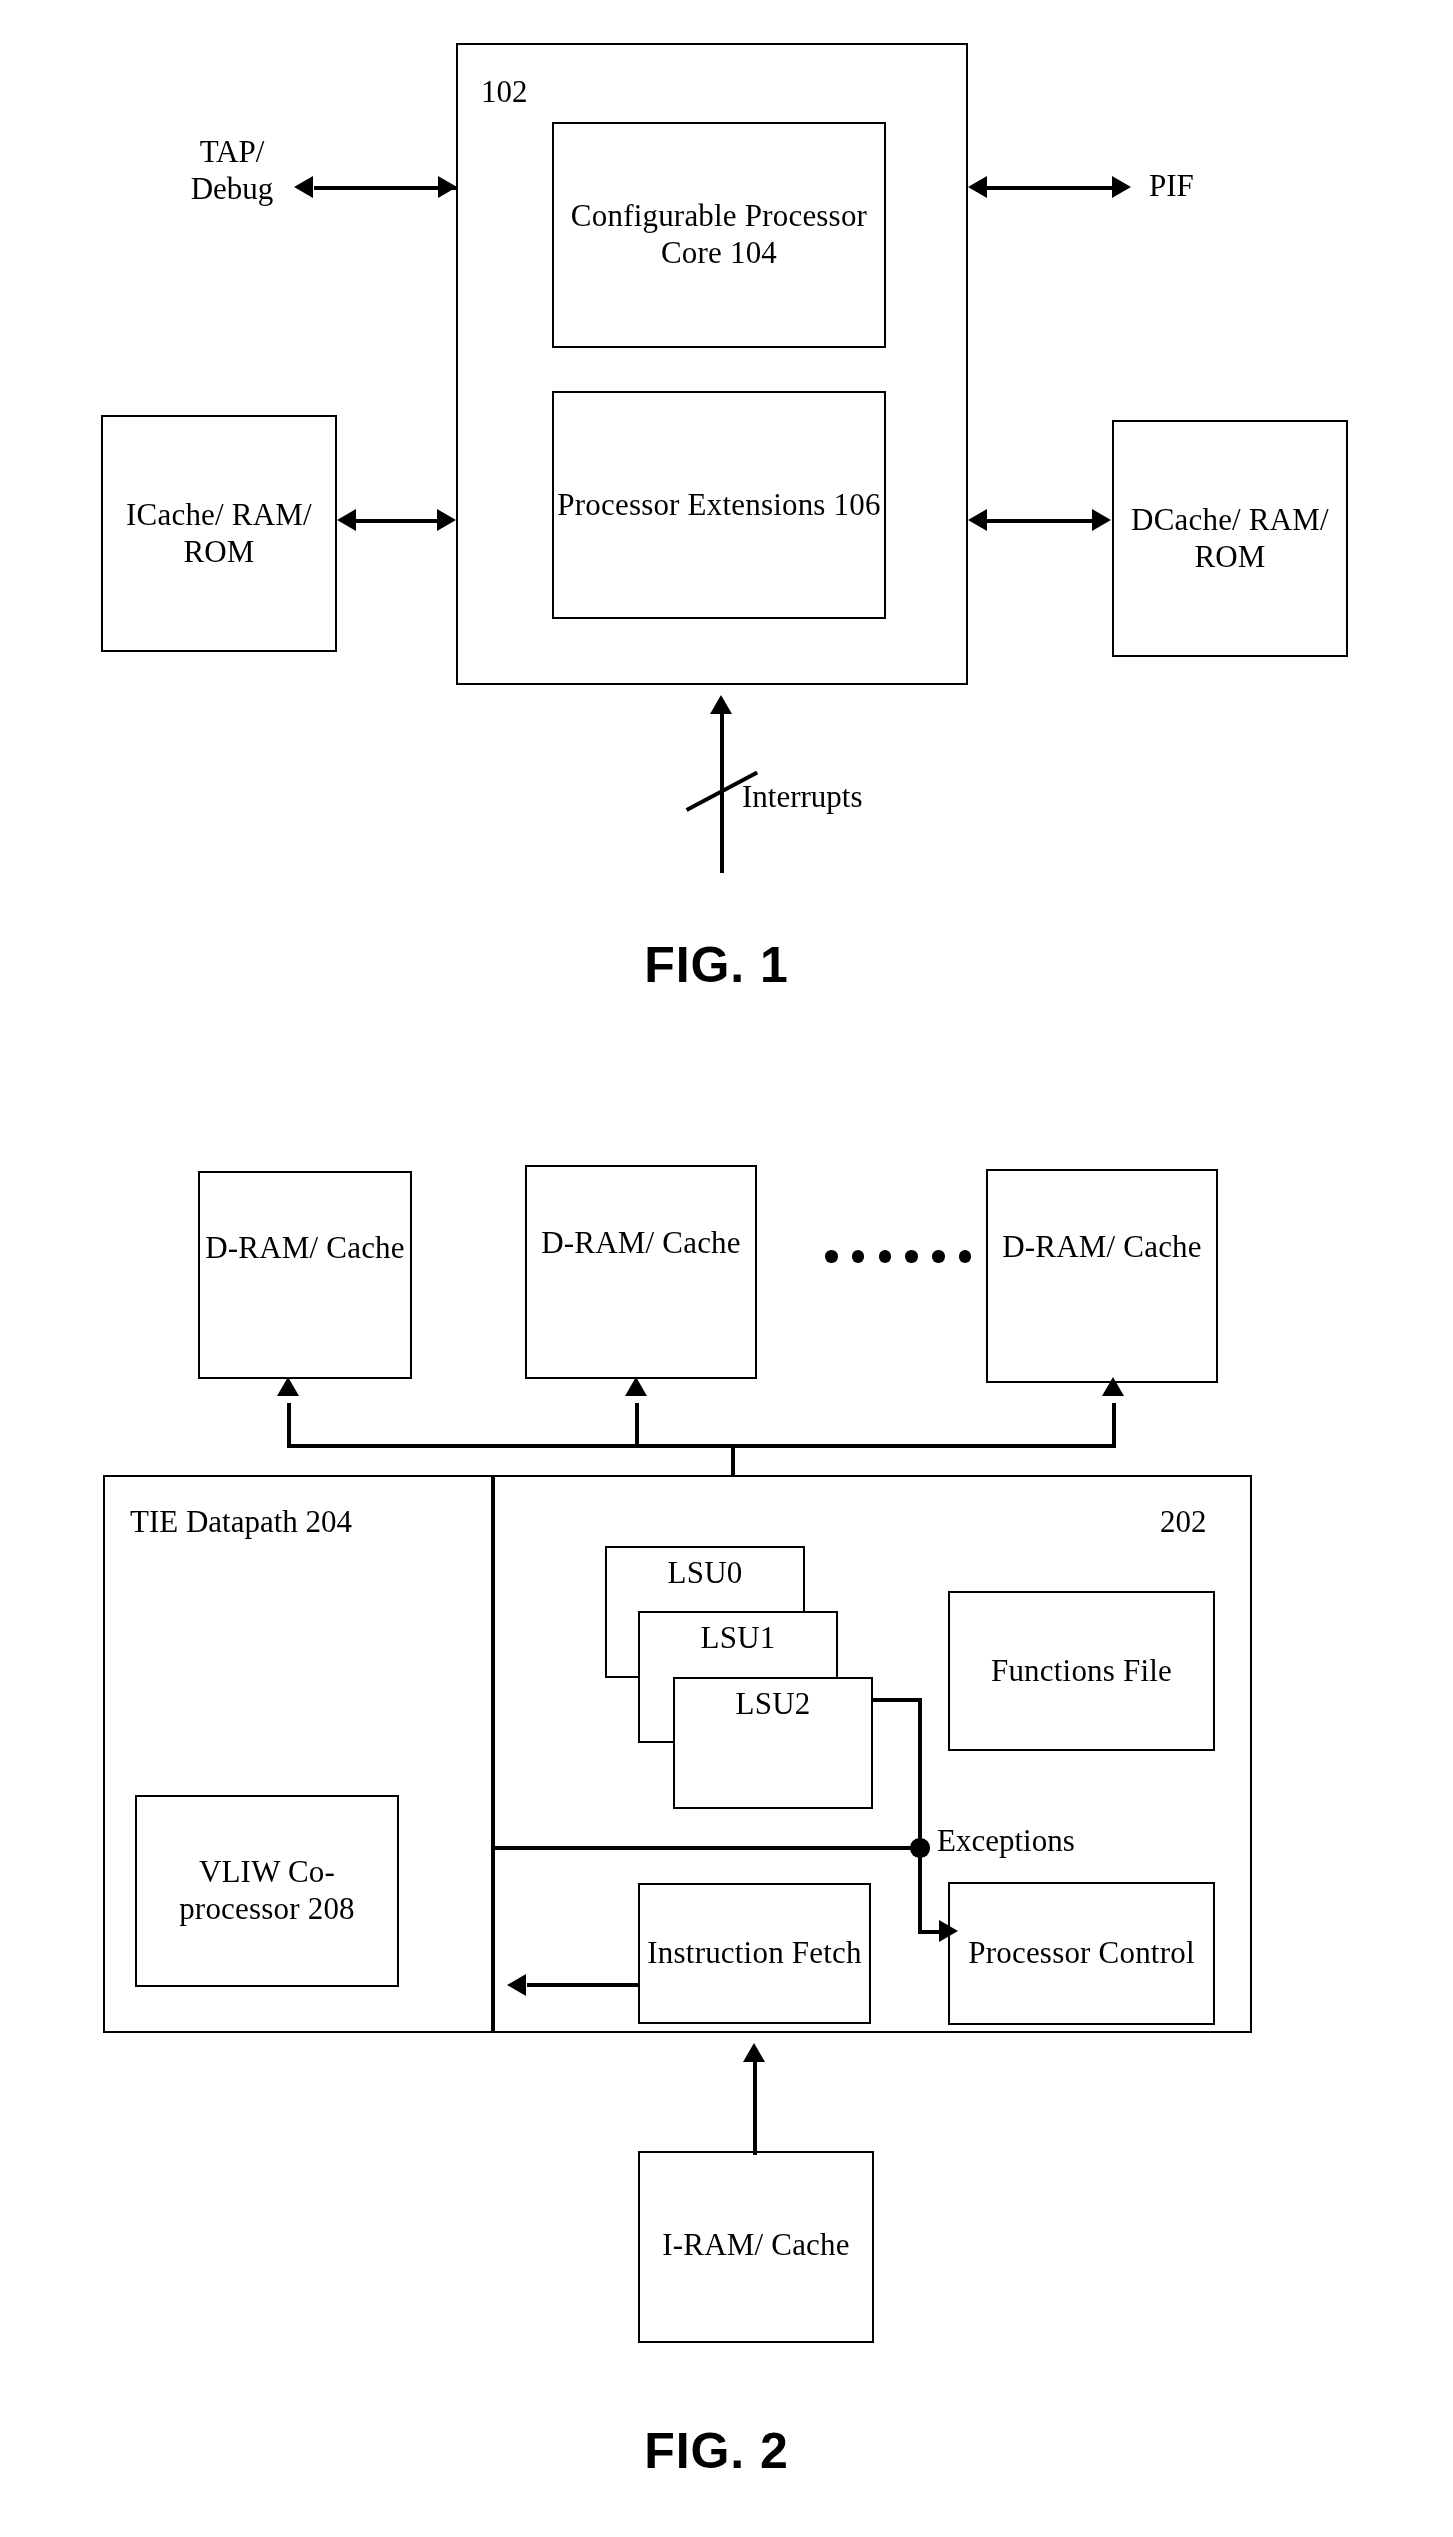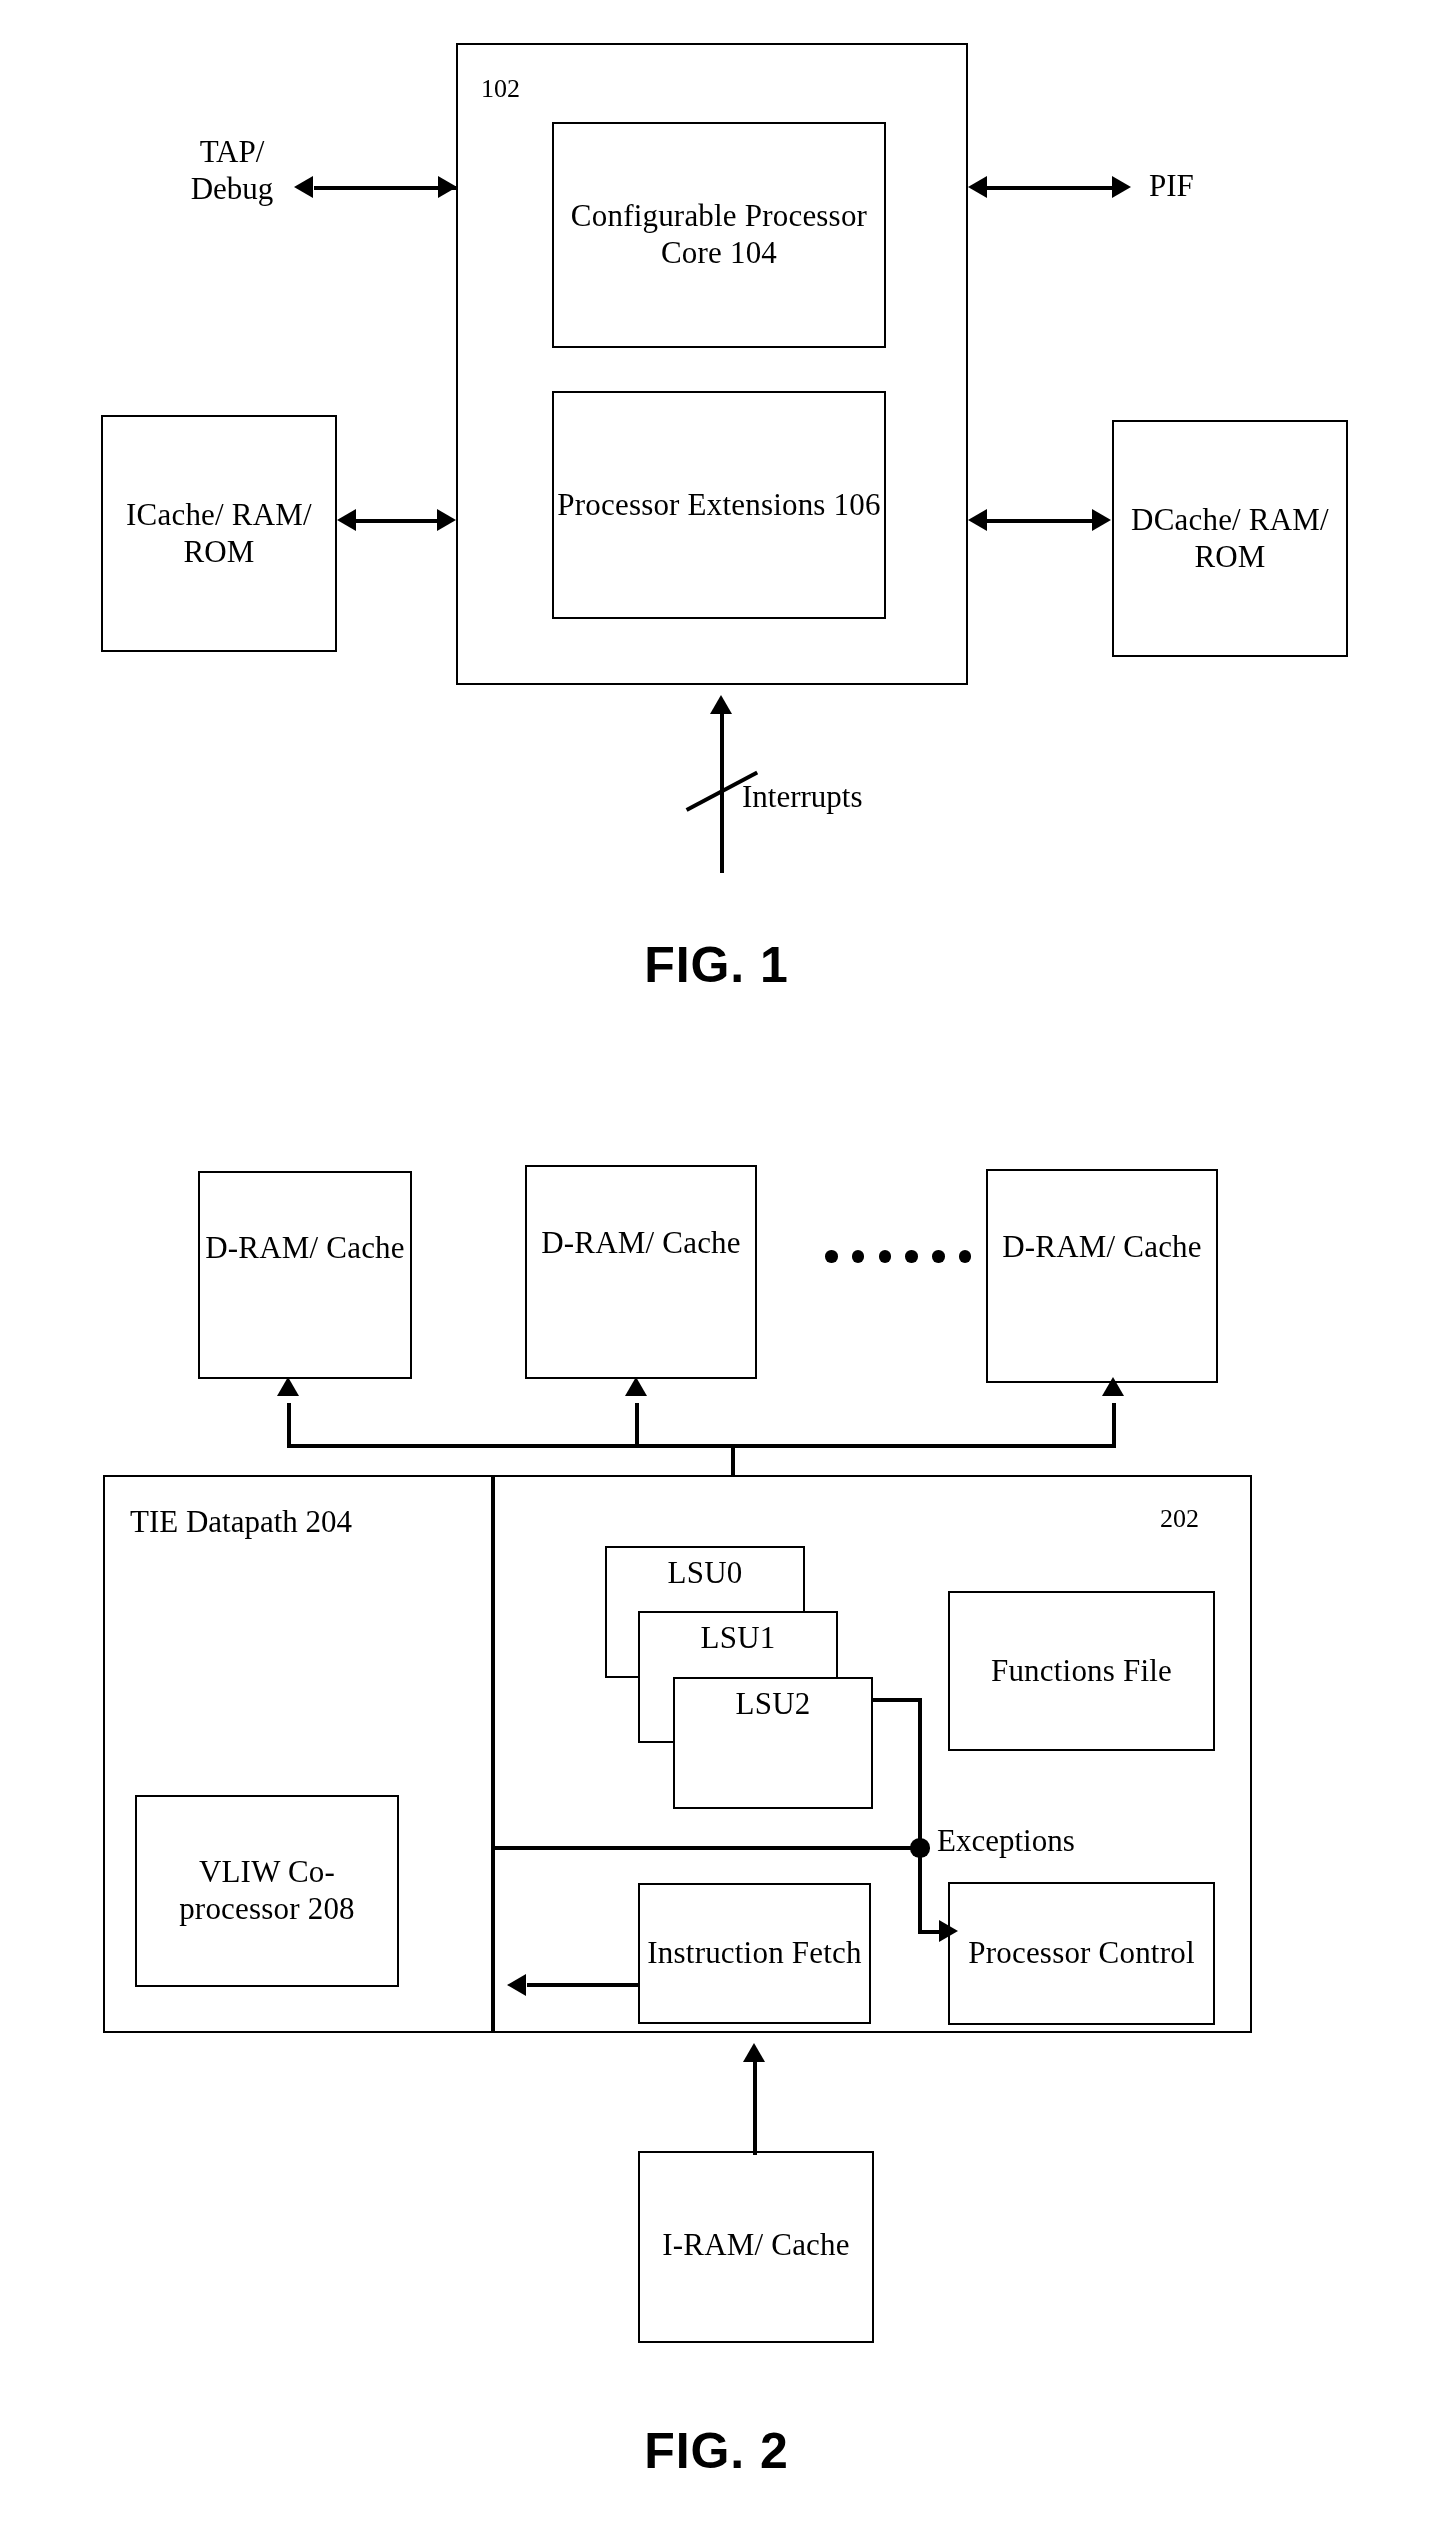--- a/index.html
+++ b/index.html
@@ -37,21 +37,21 @@
   }
   .plain-text {
     position: absolute;
     font-size: 31px;
     line-height: 1.18;
     text-align: center;
     white-space: pre-line;
   }
   .ref-num {
     position: absolute;
-    font-size: 26px;
+    font-size: 31px;
     line-height: 1;
   }
   .fig-caption {
     position: absolute;
     font-family: "Liberation Sans", "DejaVu Sans", sans-serif;
     font-weight: bold;
     font-size: 50px;
     letter-spacing: 0.9px;
     text-align: center;
   }

